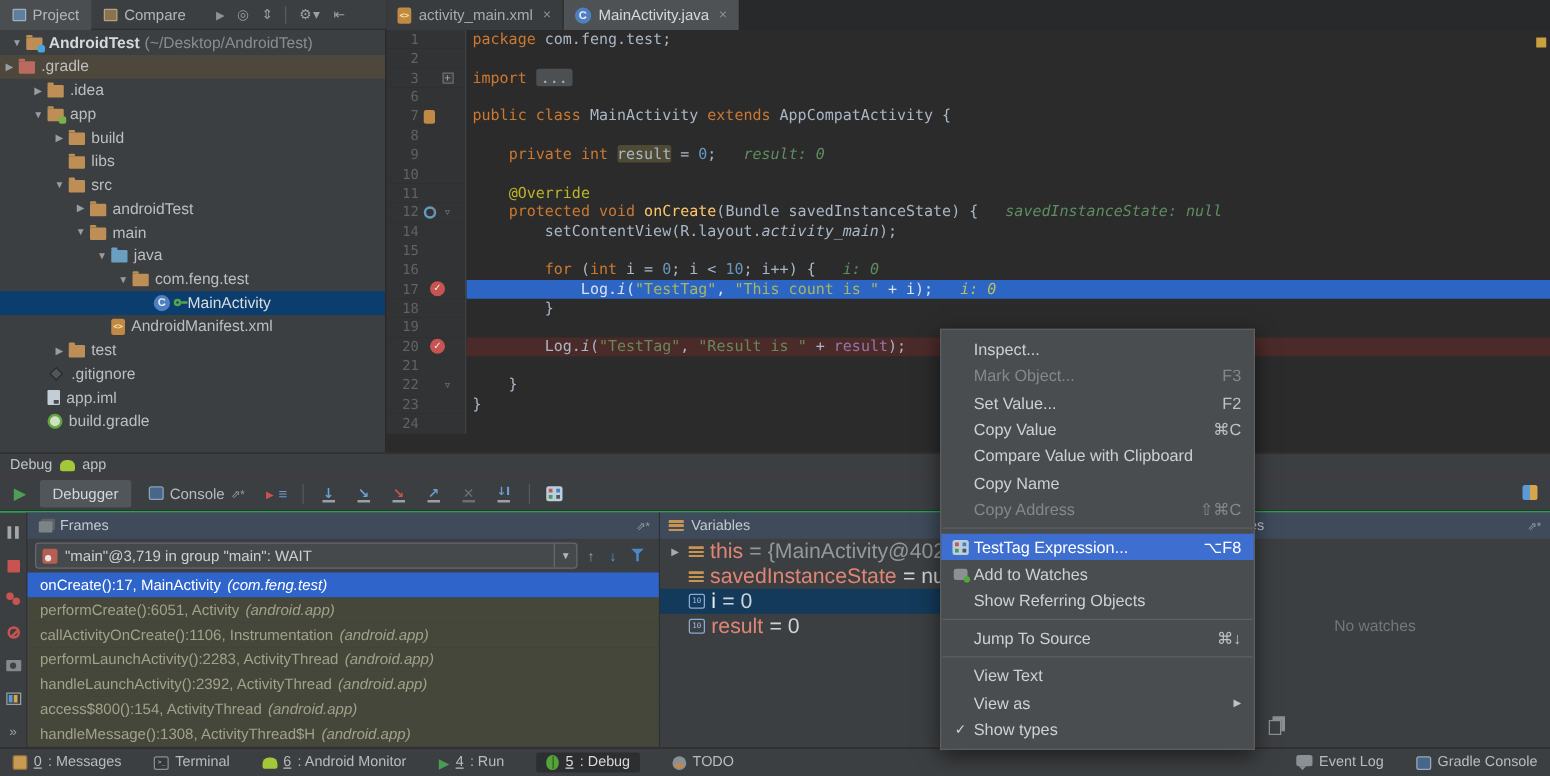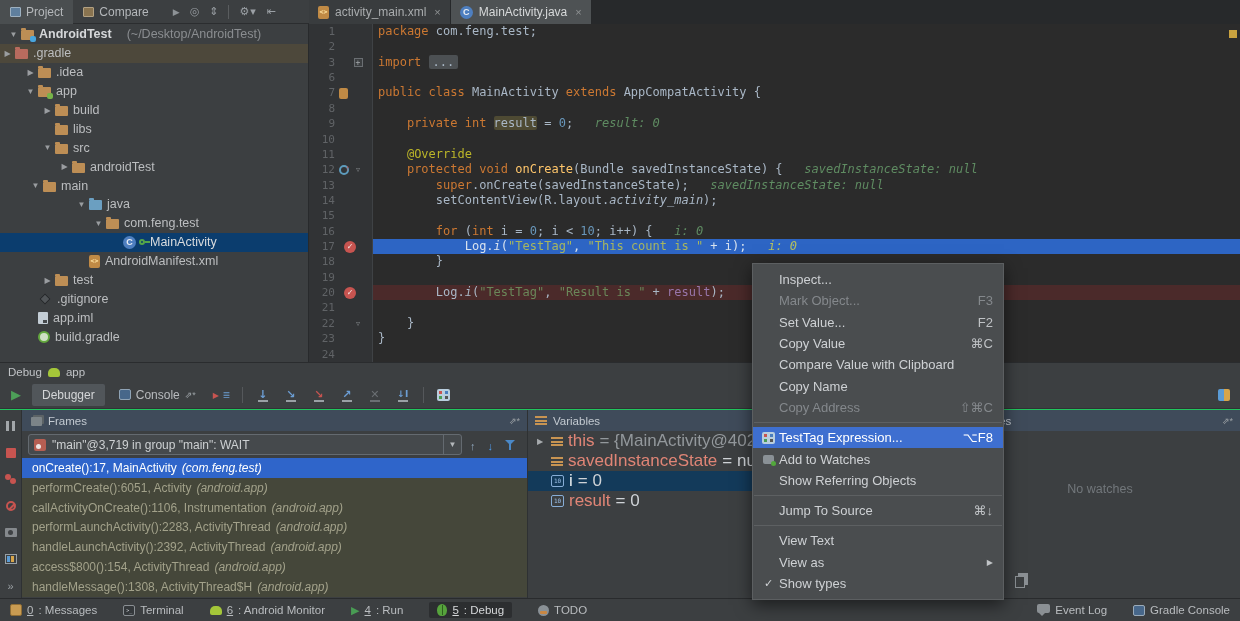--- a/index.html
+++ b/index.html
@@ -22,21 +22,21 @@
   
   .tree { position:absolute; top:24px; left:0; width:309px; height:338px; background:#3c3f41; border-right:1px solid #282a2c; overflow:hidden; padding-top:1px; }
   .trow { height:18.9px; display:flex; align-items:center; font-size:12.5px; color:#bcbec0; white-space:nowrap; }
   .trow.sel { background:#0b3d6e; color:#d9dcde; }
   .trow.hov { background:#4d483b; }
   .trow .ch { width:15px; flex:0 0 15px; text-align:center; color:#9a9da0; font-size:8px; }
   .ch-exp::after { content:'▼'; }
   .ch-col::after { content:'▶'; }
   .tlabel { margin-left:5px; }
   .tlabel.bold { font-weight:bold; color:#d6d8da; }
-  .tsuffix { color:#8a8d90; margin-left:15px; }
+  .tsuffix { color:#8a8d90; margin-left:4px; }
 
   
   .editor { position:absolute; top:24px; left:309px; right:0; height:338px; background:#2b2b2b; overflow:hidden; }
   .eline { display:flex; height:15.36px; line-height:15.36px; }
   .eg { flex:0 0 64px; background:#313335; border-right:1px solid #3f4245; display:flex; align-items:center; position:relative; }
   .ln { width:26px; text-align:right; color:#606366; font:11px/15.36px "DejaVu Sans Mono", monospace; }
   .gslot { width:17px; display:flex; justify-content:center; align-items:center; }
   .fslot { width:12px; display:flex; justify-content:center; align-items:center; }
   .bp { position:absolute; right:16px; top:1.5px; width:12px; height:12px; border-radius:50%; background:#c75450; color:#f5e9e8; font:8px/12px "DejaVu Sans", sans-serif; text-align:center; }
   .bp::after { content:'✓'; }
@@ -89,21 +89,21 @@
 
   .vrows { position:absolute; top:21px; left:0; right:0; bottom:0; }
   .vrow { height:20px; display:flex; align-items:center; padding-left:6px; font-size:17px; gap:5px; white-space:nowrap; }
   .vrow.sel { background:#133a5a; }
   .vch { width:12px; text-align:center; color:#a7abae; font-size:8px; }
   .vname { color:#e08576; }
   .vrow.sel .vname { color:#e9edf0; }
   .vval { color:#cfd3d7; }
   .vval.ref { color:#93989c; }
 
-  .nowatch { position:absolute; top:72px; left:0; right:0; text-align:center; color:#72777b; font-size:12.5px; }
+  .nowatch { position:absolute; top:84px; left:0; right:0; text-align:center; color:#72777b; font-size:12.5px; }
   .watch-copy { position:absolute; left:55px; bottom:10px; }
 
   
   .statusbar { position:absolute; left:0; right:0; bottom:0; height:23px; background:#3c3f41; border-top:1px solid #292b2d; display:flex; align-items:center; padding:0 10px; gap:26px; font-size:11.5px; color:#b9bcbf; }
   .sitem { display:flex; align-items:center; gap:5px; }
   .sitem.active { background:#2c2e30; padding:2px 8px; border-radius:2px; color:#d6d8da; }
   .mn { text-decoration:underline; }
   .sb-right { margin-left:auto; display:flex; gap:26px; }
 
   
@@ -276,21 +276,21 @@
       <div class="trow" style="padding-left: 40px;">
         <span class="ch ch-exp"></span>
         <span class="ic ic-f"></span>
         <span class="tlabel">src</span>
       </div>
       <div class="trow" style="padding-left: 57px;">
         <span class="ch ch-col"></span>
         <span class="ic ic-f"></span>
         <span class="tlabel">androidTest</span>
       </div>
-      <div class="trow" style="padding-left: 28px;">
+      <div class="trow" style="padding-left: 57px;">
         <span class="ch ch-exp"></span>
         <span class="ic ic-f"></span>
         <span class="tlabel">main</span>
       </div>
       <div class="trow" style="padding-left: 74px;">
         <span class="ch ch-exp"></span>
         <span class="ic ic-f f-blue"></span>
         <span class="tlabel">java</span>
       </div>
       <div class="trow" style="padding-left: 91px;">
@@ -416,28 +416,20 @@
               <span class="ic ic-overrideico"></span>
             </span>
             <span class="fslot">
               <span class="foldmark"></span>
             </span>
           </span>
           <span class="cw"><span class="s-def">    </span><span class="s-kw">protected void </span><span class="s-mth">onCreate</span><span class="s-def">(Bundle savedInstanceState) {</span><span class="s-hint">   savedInstanceState: null</span></span>
         </div>
         <div class="eline">
           <span class="eg">
-            <span class="ln">13</span>
-            <span class="gslot"></span>
-            <span class="fslot"></span>
-          </span>
-          <span class="cw"><span class="s-def">        </span><span class="s-kw">super</span><span class="s-def">.onCreate(savedInstanceState);</span><span class="s-hint">   savedInstanceState: null</span></span>
-        </div>
-        <div class="eline">
-          <span class="eg">
             <span class="ln">14</span>
             <span class="gslot"></span>
             <span class="fslot"></span>
           </span>
           <span class="cw"><span class="s-def">        setContentView(R.layout.</span><span class="s-italic-def">activity_main</span><span class="s-def">);</span></span>
         </div>
         <div class="eline">
           <span class="eg">
             <span class="ln">15</span>
             <span class="gslot"></span>

